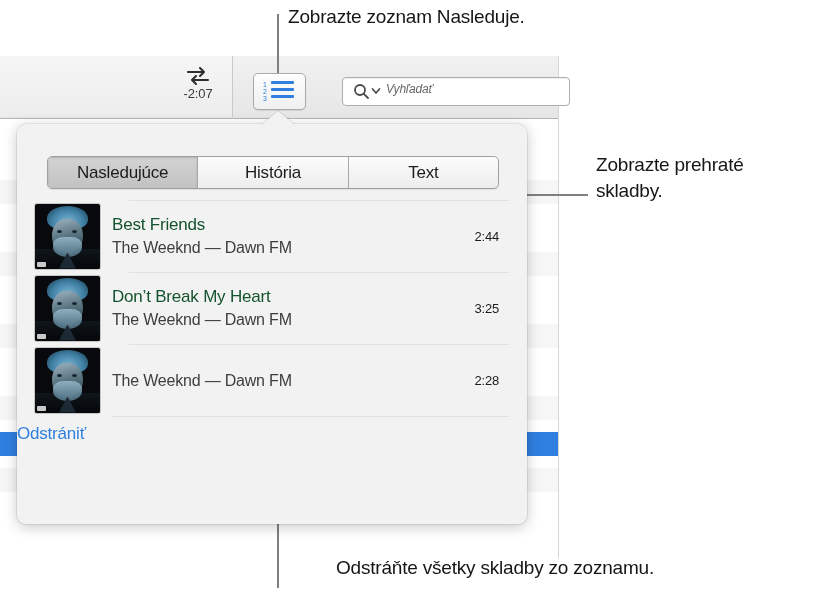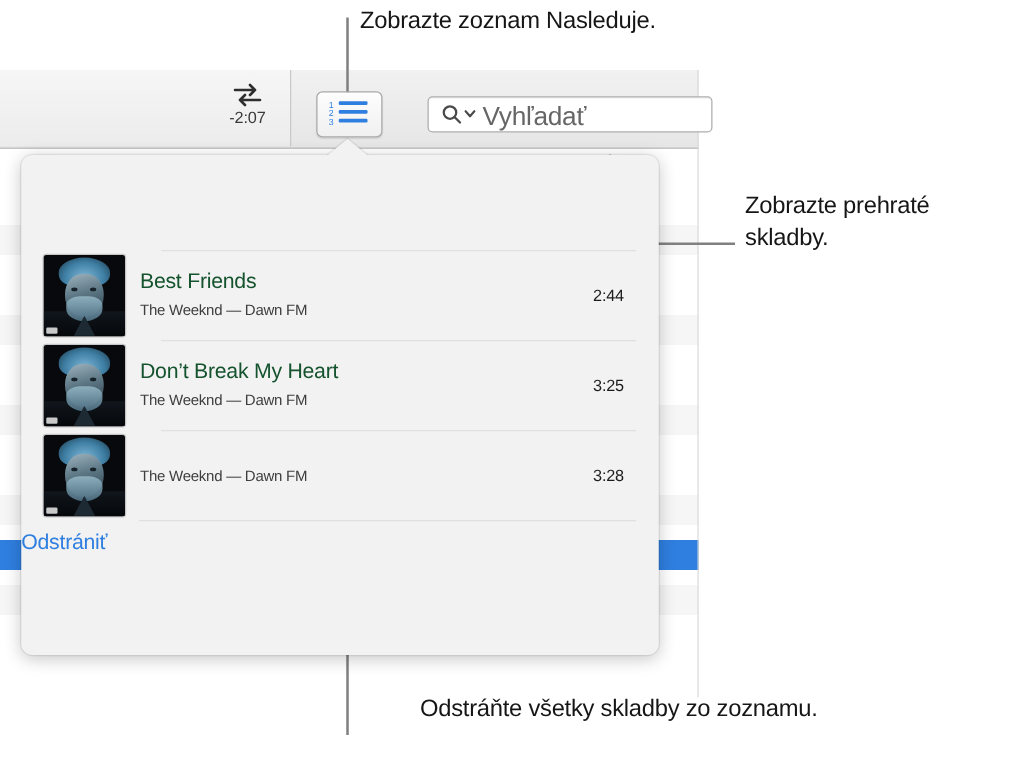--- a/index.html
+++ b/index.html
@@ -110,23 +110,24 @@
     left: 10px;
     top: 4px;
     display: flex;
     align-items: center;
     gap: 1px;
   }
   #search-placeholder {
     position: absolute;
     left: 43px;
     top: 4px;
-    font-size: 21px;
+    font-size: 12px;
     color: #666666;
     letter-spacing: -0.2px;
+    font-style: italic;
   }
 
   
   #bg-table {
     position: absolute;
     left: 0;
     top: 62px;
     width: 559px;
     height: 440px;
   }
@@ -322,21 +323,21 @@
     flex: 1 1 auto;
     min-width: 0;
   }
   .track-title {
     font-size: 17px;
     color: #14532d;
     letter-spacing: -0.2px;
     line-height: 22px;
   }
   .track-sub {
-    font-size: 12px;
+    font-size: 16px;
     color: #3e3e3e;
     letter-spacing: -0.2px;
     line-height: 22px;
     margin-top: 1px;
   }
   .track-dur {
     flex: 0 0 auto;
     font-size: 13px;
     color: #1c1c1c;
     padding-right: 28px;
@@ -476,20 +477,31 @@
     <svg width="10" height="18" viewBox="0 0 10 18">
       <path d="M1.5 7 L5 11 L8.5 7" fill="none" stroke="#4a4a4a" stroke-width="1.7" stroke-linecap="round" stroke-linejoin="round"></path>
     </svg>
   </span>
   <span id="search-placeholder">Vyhľadať</span>
 </div>
 
 <div id="popover-arrow"></div>
 <div id="popover">
 
+  <div id="tab-bar">
+      <div class="tab active">
+        <span>Nasledujúce</span>
+      </div>
+      <div class="tab">
+        <span>História</span>
+      </div>
+      <div class="tab">
+        <span>Text</span>
+      </div>
+    </div>
 
   <div id="track-list">
       <div class="track-row">
         <div class="track-sep"></div>
         <div class="artwork">
           <div class="suit"></div>
           <div class="hair"></div>
           <div class="face"></div>
           <div class="eye-l"></div>
           <div class="eye-r"></div>
@@ -529,21 +541,21 @@
           <div class="face"></div>
           <div class="eye-l"></div>
           <div class="eye-r"></div>
           <div class="beard"></div>
           <div class="collar"></div>
           <div class="badge"></div>
         </div>
         <div class="track-text">
           <div class="track-sub">The Weeknd — Dawn FM</div>
         </div>
-        <div class="track-dur">3:28</div>
+        <div class="track-dur">2:28</div>
       </div>
     </div>
 
   <div id="clear-row">
     <div id="clear-sep"></div>
     <span id="clear-button" style="color: rgb(47, 127, 224);">Odstrániť</span>
   </div>
 </div>
 
 <div class="callout-text" style="left:288px; top:4px;">Zobrazte zoznam Nasleduje.</div>

